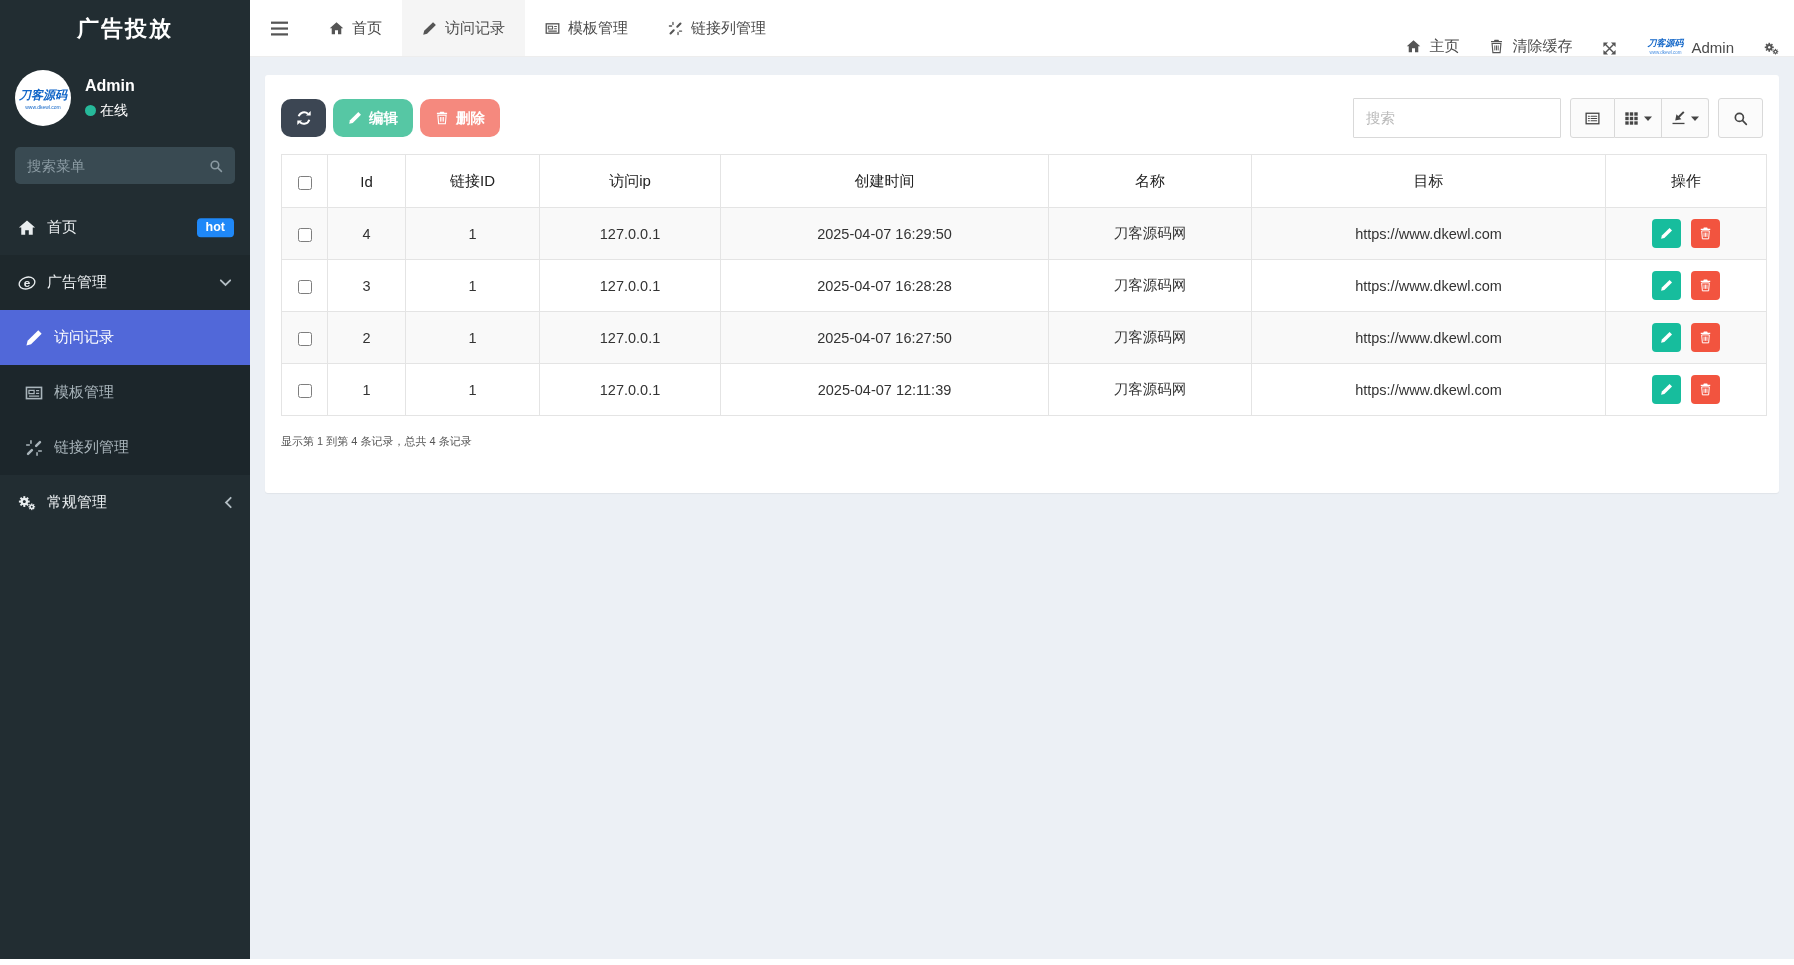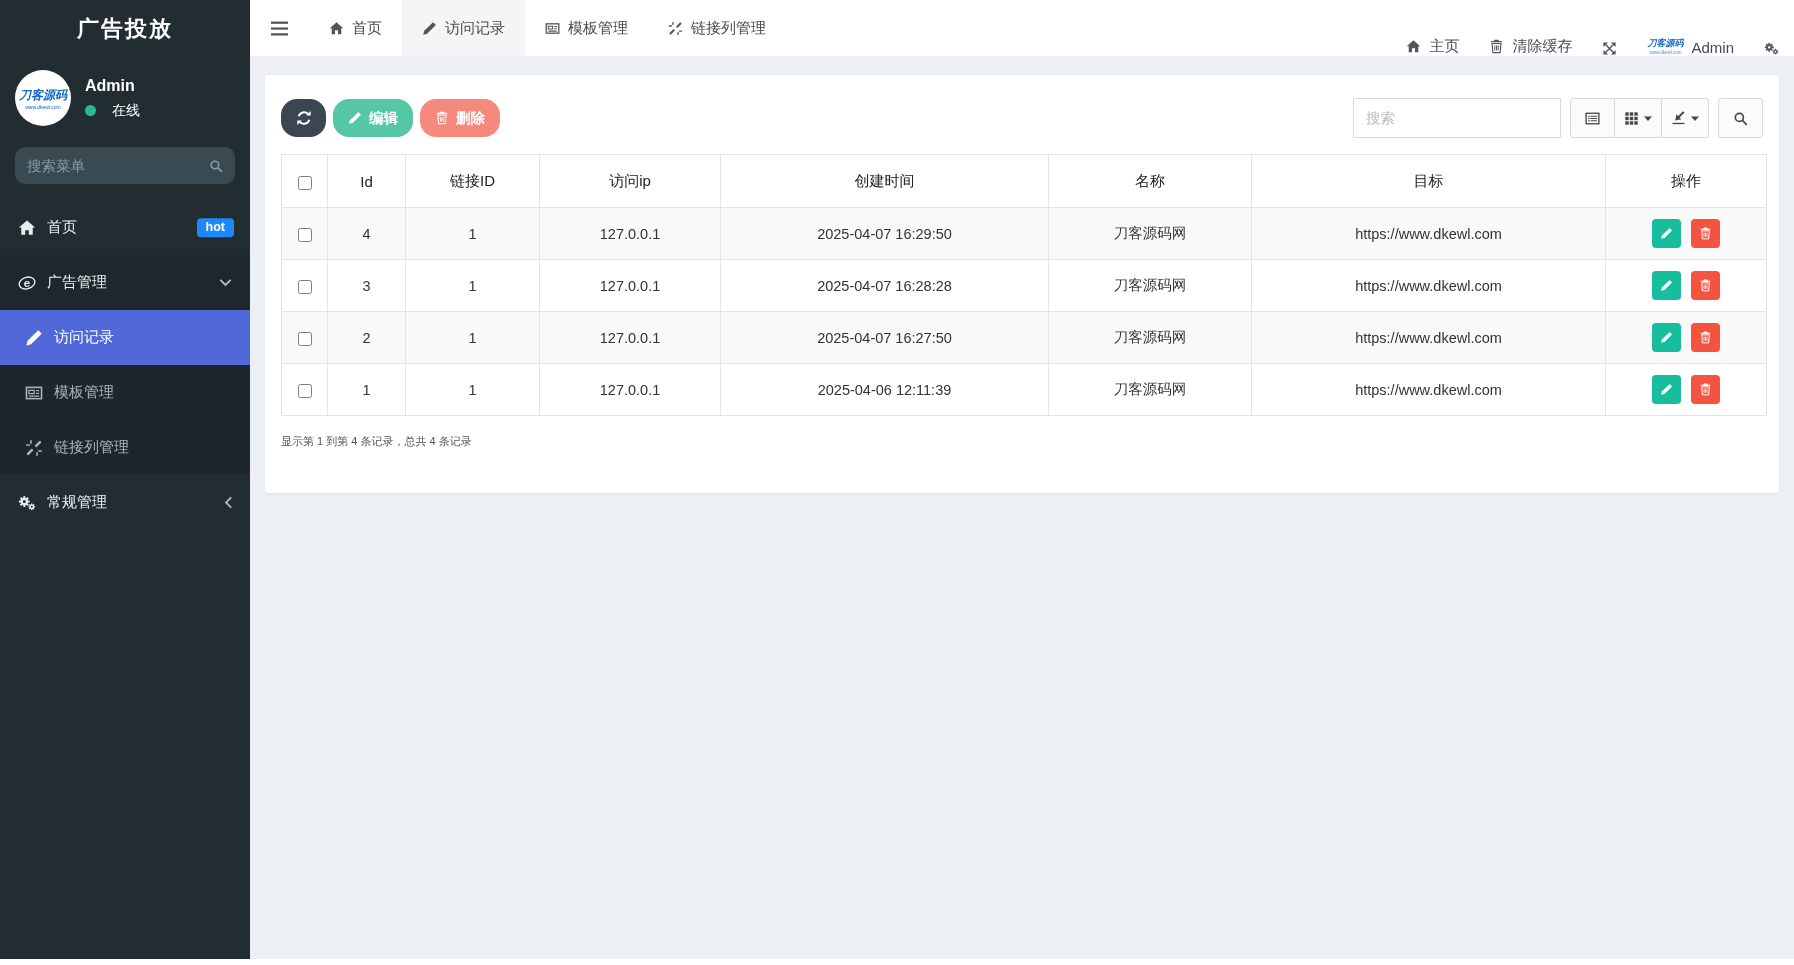--- a/index.html
+++ b/index.html
@@ -15,23 +15,23 @@
   .sidebar { width:250px; min-width:250px; background:#222d32; color:#fff;
     display:flex; flex-direction:column; }
   .brand { height:57px; line-height:57px; text-align:center; font-size:22px;
     font-weight:700; letter-spacing:2px; color:#fff; }
   .user-panel { display:flex; align-items:center; gap:14px; padding:13px 14px 15px 15px; }
   .avatar { width:56px; height:56px; border-radius:50%; background:#fff; flex:none;
     display:flex; flex-direction:column; align-items:center; justify-content:center; overflow:hidden; }
   .avatar b { color:#1266c8; font-size:12px; font-style:italic; letter-spacing:0; }
   .avatar i { color:#1266c8; font-size:5px; font-style:normal; }
   .user-name { font-size:16px; font-weight:700; margin-bottom:7px; }
-  .user-status { display:flex; align-items:center; gap:16px; font-size:14px; }
+  .user-status { display:flex; align-items:center; gap:4px; font-size:14px; }
   .dot { width:11px; height:11px; border-radius:50%; background:#26b99a; }
-  .side-search { margin:6px 15px 16px; background:#394a52; border-radius:10px; height:37px;
+  .side-search { margin:6px 15px 16px; background:#394a52; border-radius:5px; height:37px;
     display:flex; align-items:center; padding:0 12px; }
   .side-search input { flex:1; background:transparent; border:none; outline:none;
     color:#cfd8dc; font-size:14.5px; min-width:0; }
   .side-search input::placeholder { color:#8a9aa2; }
   .side-search .ic { width:14px; height:14px; color:#8a9aa2; }
 
   .menu { display:flex; flex-direction:column; }
   .mi-row { position:relative; height:55px; display:flex; align-items:center;
     padding:0 18px; font-size:15px; color:#e9edef; cursor:pointer; text-decoration:none; }
   .mi-row .ic { width:18px; height:18px; margin-right:11px; }
@@ -61,21 +61,21 @@
   .nav-logo { display:flex; flex-direction:column; align-items:center; line-height:1.3; }
   .nav-logo b { color:#1266c8; font-size:9px; font-style:italic; }
   .nav-logo i { color:#4a90e2; font-size:4.5px; font-style:normal; }
 
   
   .content { flex:1; background:#ecf0f5; padding:18px 15px; overflow:hidden; }
   .card { background:#fff; border-radius:3px; padding:23px 16px 44px;
     box-shadow:0 1px 1px rgba(0,0,0,.05); }
 
   .tbar { display:flex; align-items:center; margin-bottom:16px; }
-  .btn { height:38px; border:none; border-radius:16px; color:#fff; font-size:14.5px;
+  .btn { height:38px; border:none; border-radius:10px; color:#fff; font-size:14.5px;
     font-weight:700; display:inline-flex; align-items:center; justify-content:center;
     gap:7px; cursor:pointer; }
   .btn .ic { width:14px; height:14px; }
   .btn-refresh { width:45px; background:#3c4653; }
   .btn-refresh .ic { width:16px; height:16px; }
   .btn-edit { background:#56c7a4; padding:0 15px; margin-left:7px; }
   .btn-del  { background:#f5897e; padding:0 15px; margin-left:7px; }
   .tbar-right { margin-left:auto; display:flex; align-items:center; }
   .search-box { width:208px; height:40px; border:1px solid #d9d9d9; border-radius:1px;
     padding:0 12px; font-size:14.5px; color:#333; outline:none; }
@@ -587,21 +587,21 @@
                       </svg>
                     </span>
                   </button>
               </td>
             </tr>
             <tr>
               <td><span class="cb"></span></td>
               <td>1</td>
               <td>1</td>
               <td>127.0.0.1</td>
-              <td>2025-04-06 12:11:39</td>
+              <td>2025-04-07 12:11:39</td>
               <td>刀客源码网</td>
               <td>https://www.dkewl.com</td>
               <td>
                 <button class="sq edit">
                     <span class="ic">
                       <svg>
                         <use href="#i-pencil"></use>
                       </svg>
                     </span>
                   </button>

